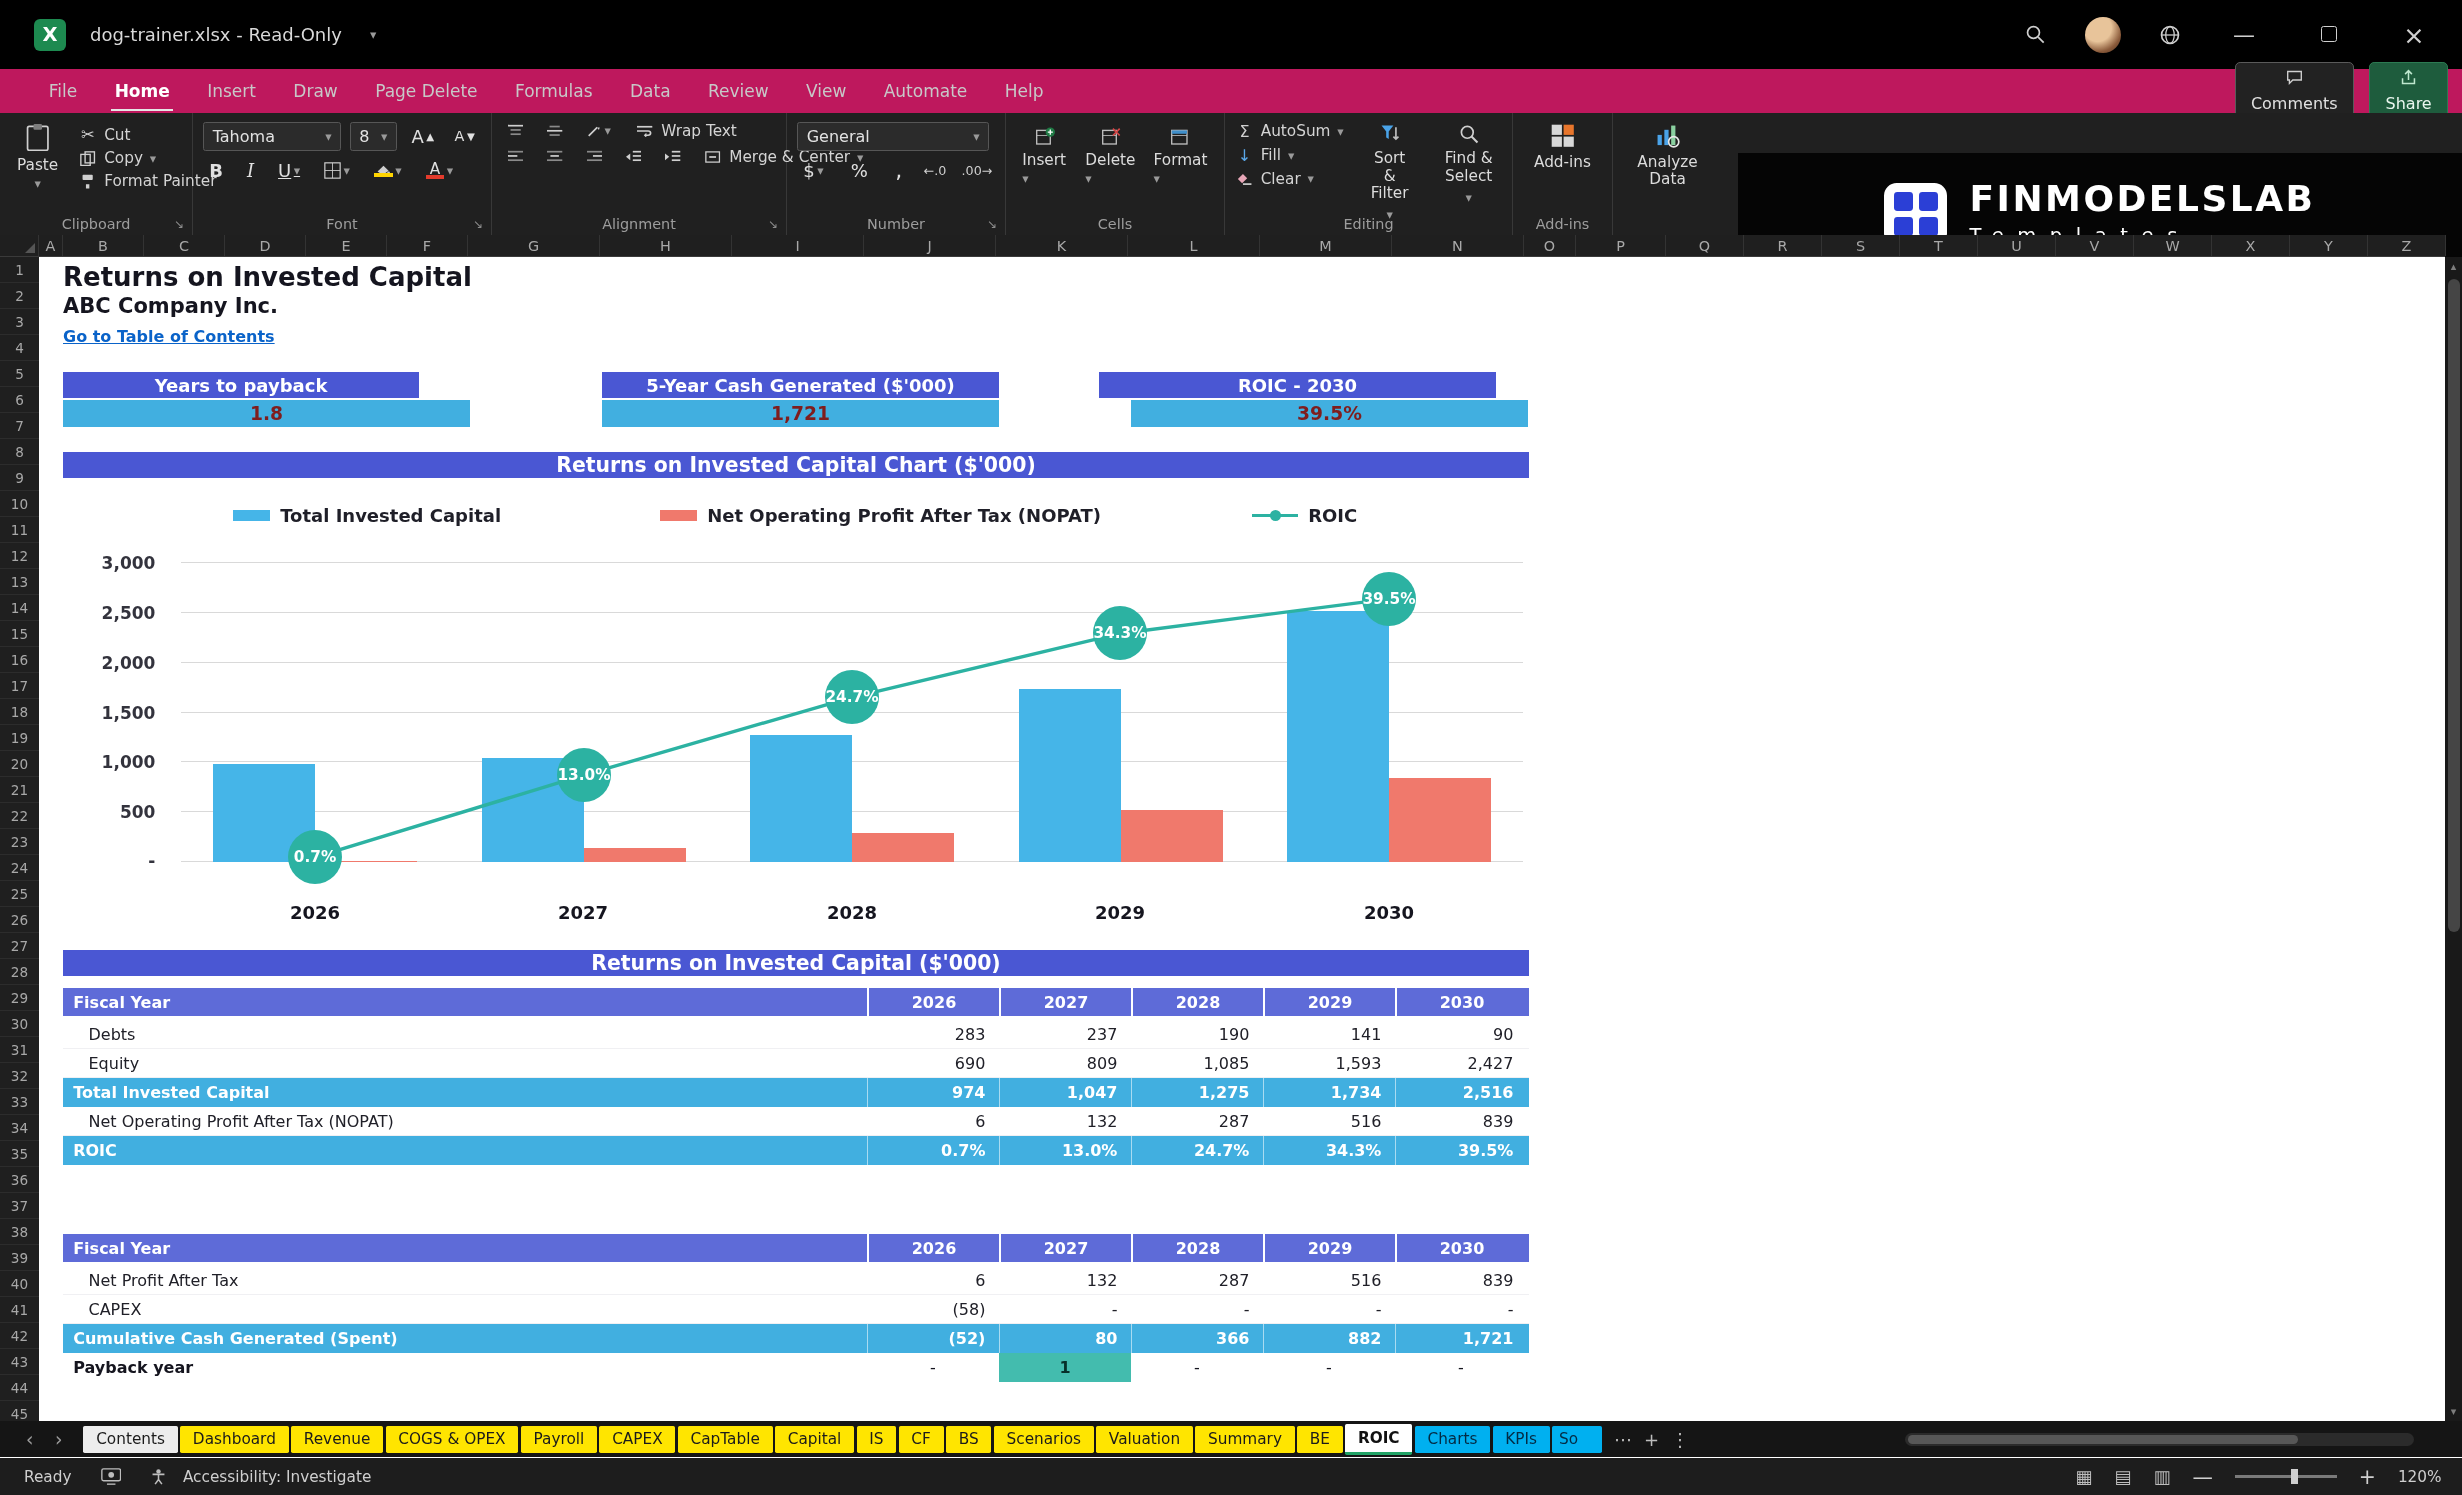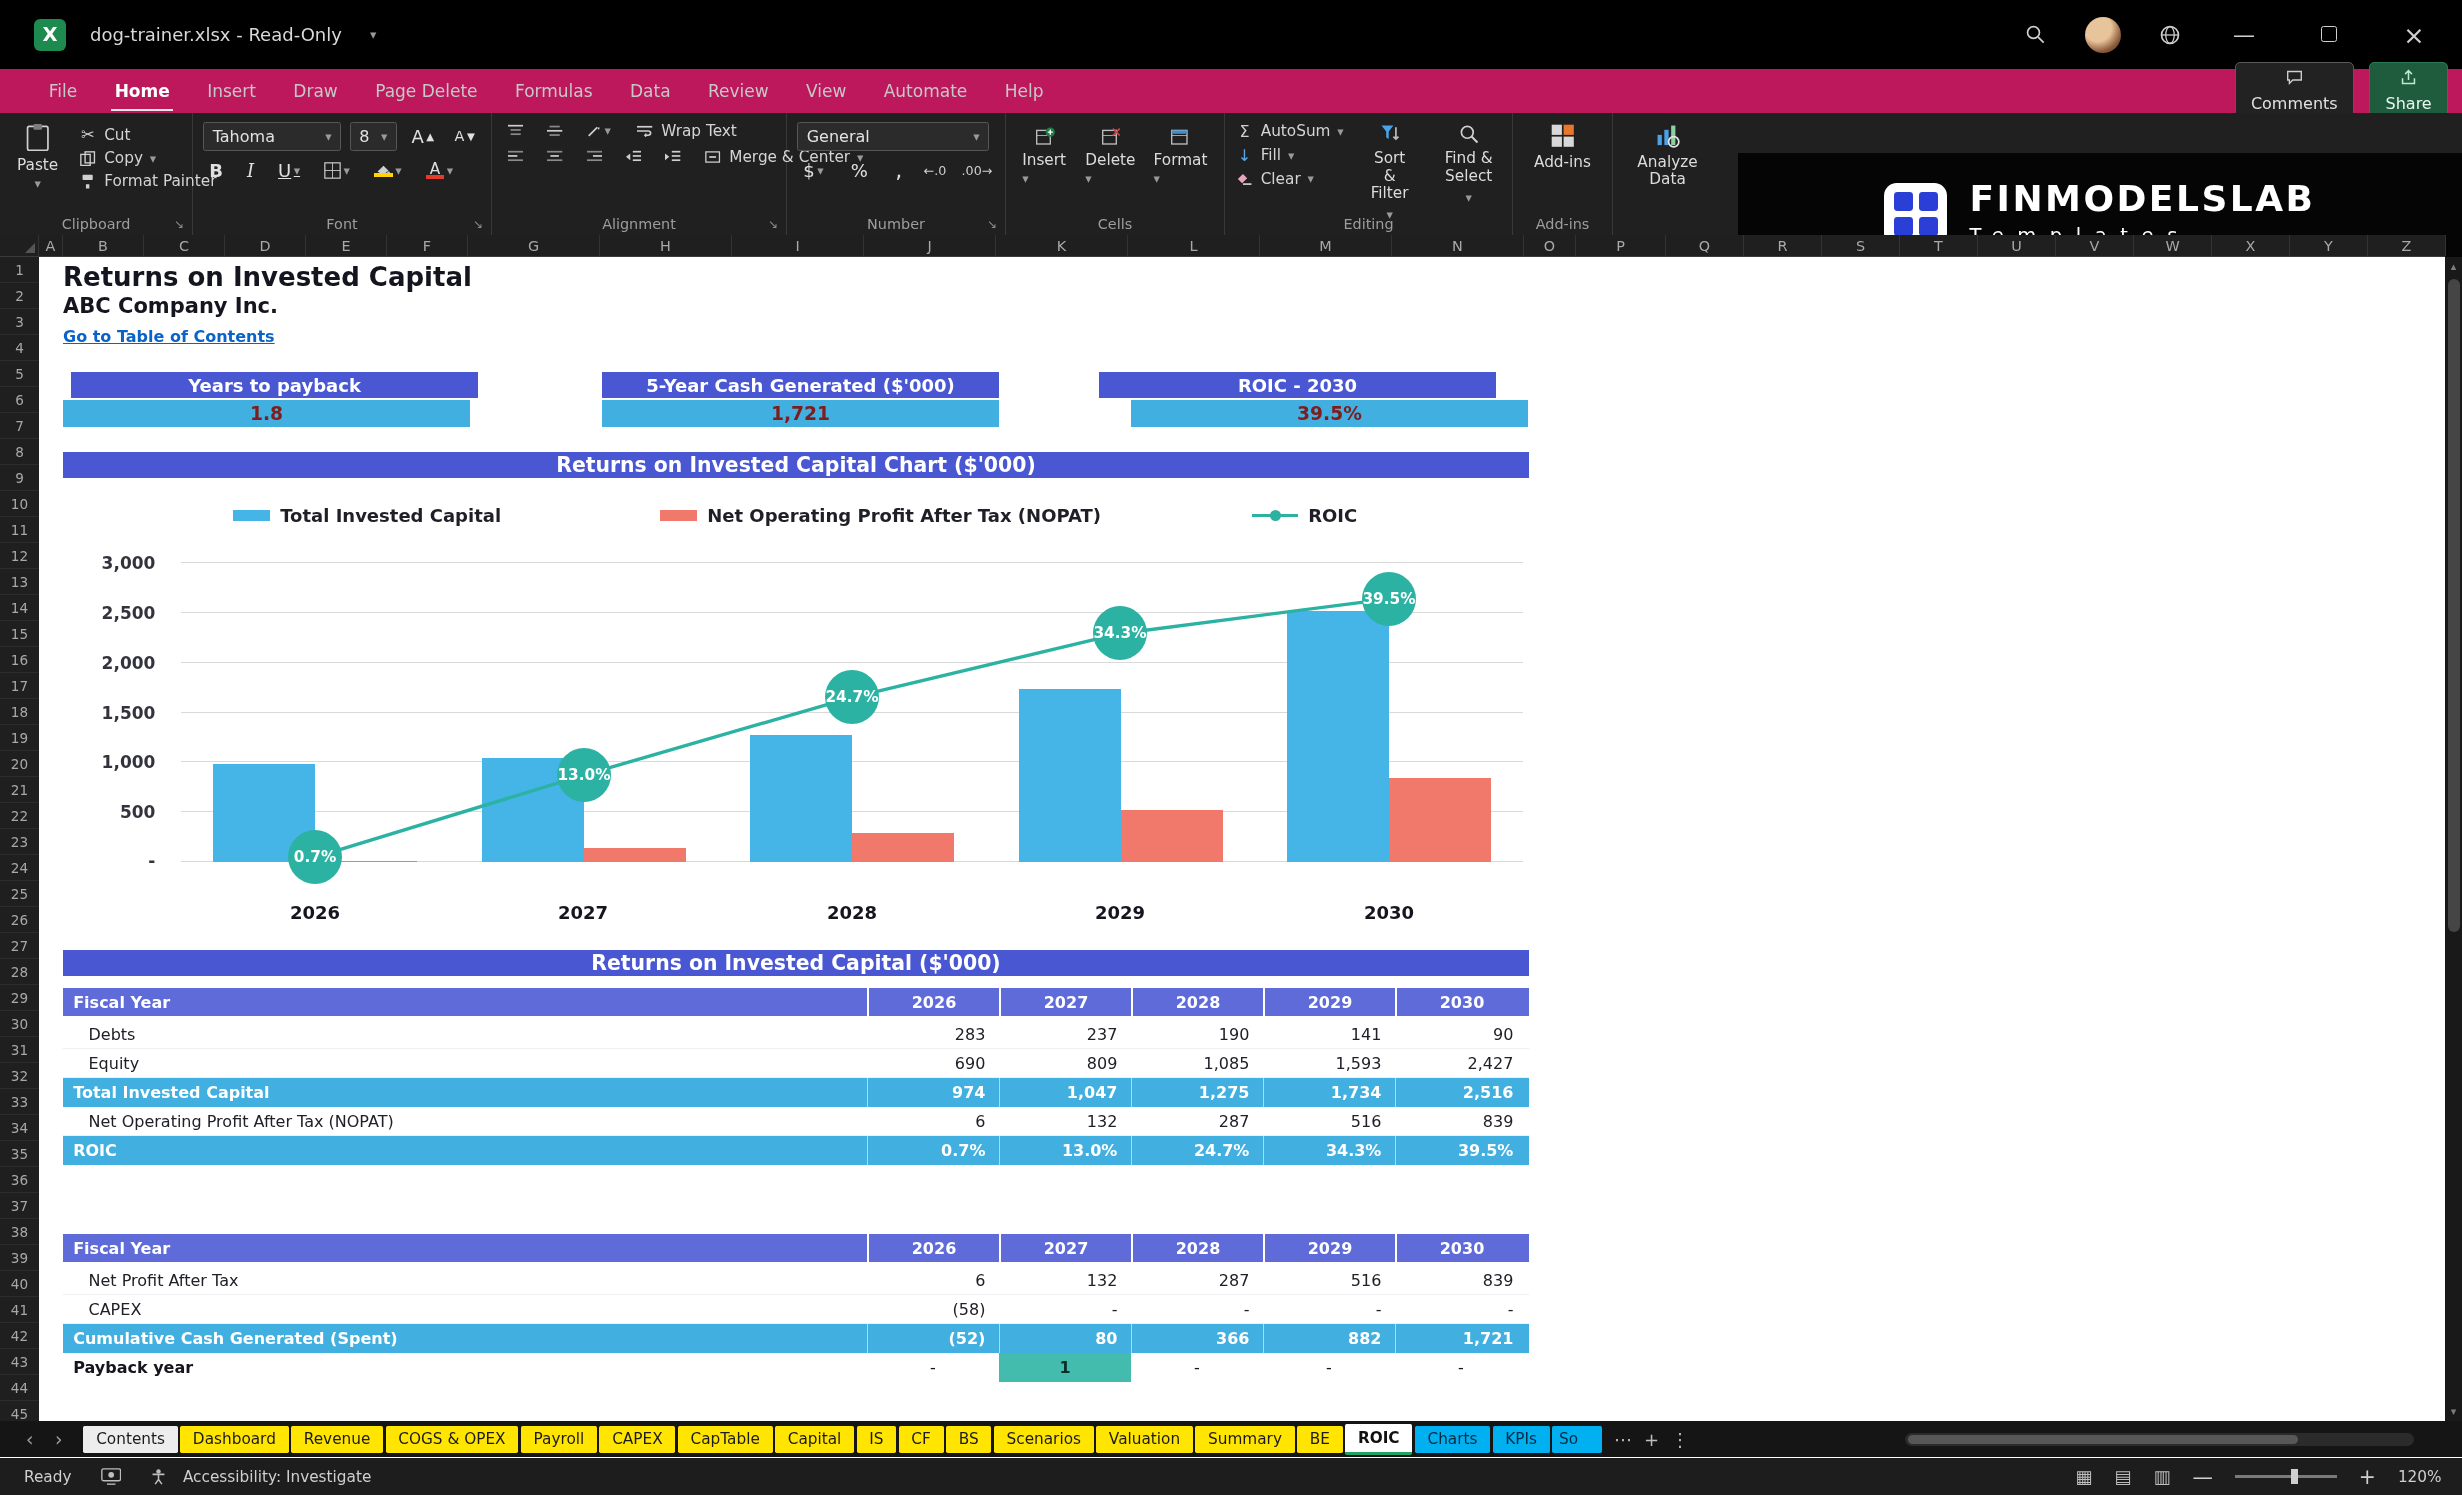--- a/index.html
+++ b/index.html
@@ -598,21 +598,21 @@
       <div class="rowh">43</div>
       <div class="rowh">44</div>
       <div class="rowh">45</div>
     </div>
 
   <div id="cells">
     <div class="abs" id="sheet-title">Returns on Invested Capital</div>
     <div class="abs" id="sheet-company">ABC Company Inc.</div>
     <div class="abs" id="toc-link">Go to Table of Contents</div>
 
-    <div class="abs kpi-h" style="left:32px;top:115px;width:407px">Years to payback</div>
+    <div class="abs kpi-h" style="left:24px;top:115px;width:356px">Years to payback</div>
     <div class="abs kpi-h" style="left:563px;top:115px;width:397px">5-Year Cash Generated ($'000)</div>
     <div class="abs kpi-h" style="left:1060px;top:115px;width:397px">ROIC - 2030</div>
     <div class="abs kpi-v" style="left:24px;top:143px;width:407px">1.8</div>
     <div class="abs kpi-v" style="left:563px;top:143px;width:397px">1,721</div>
     <div class="abs kpi-v" style="left:1092px;top:143px;width:397px">39.5%</div>
 
     <div class="abs sec-h" style="left:24px;top:195px;width:1466px">Returns on Invested Capital Chart ($'000)</div>
 
     <div class="abs" id="legend">
       <div class="legend-item" style="left:170px">

